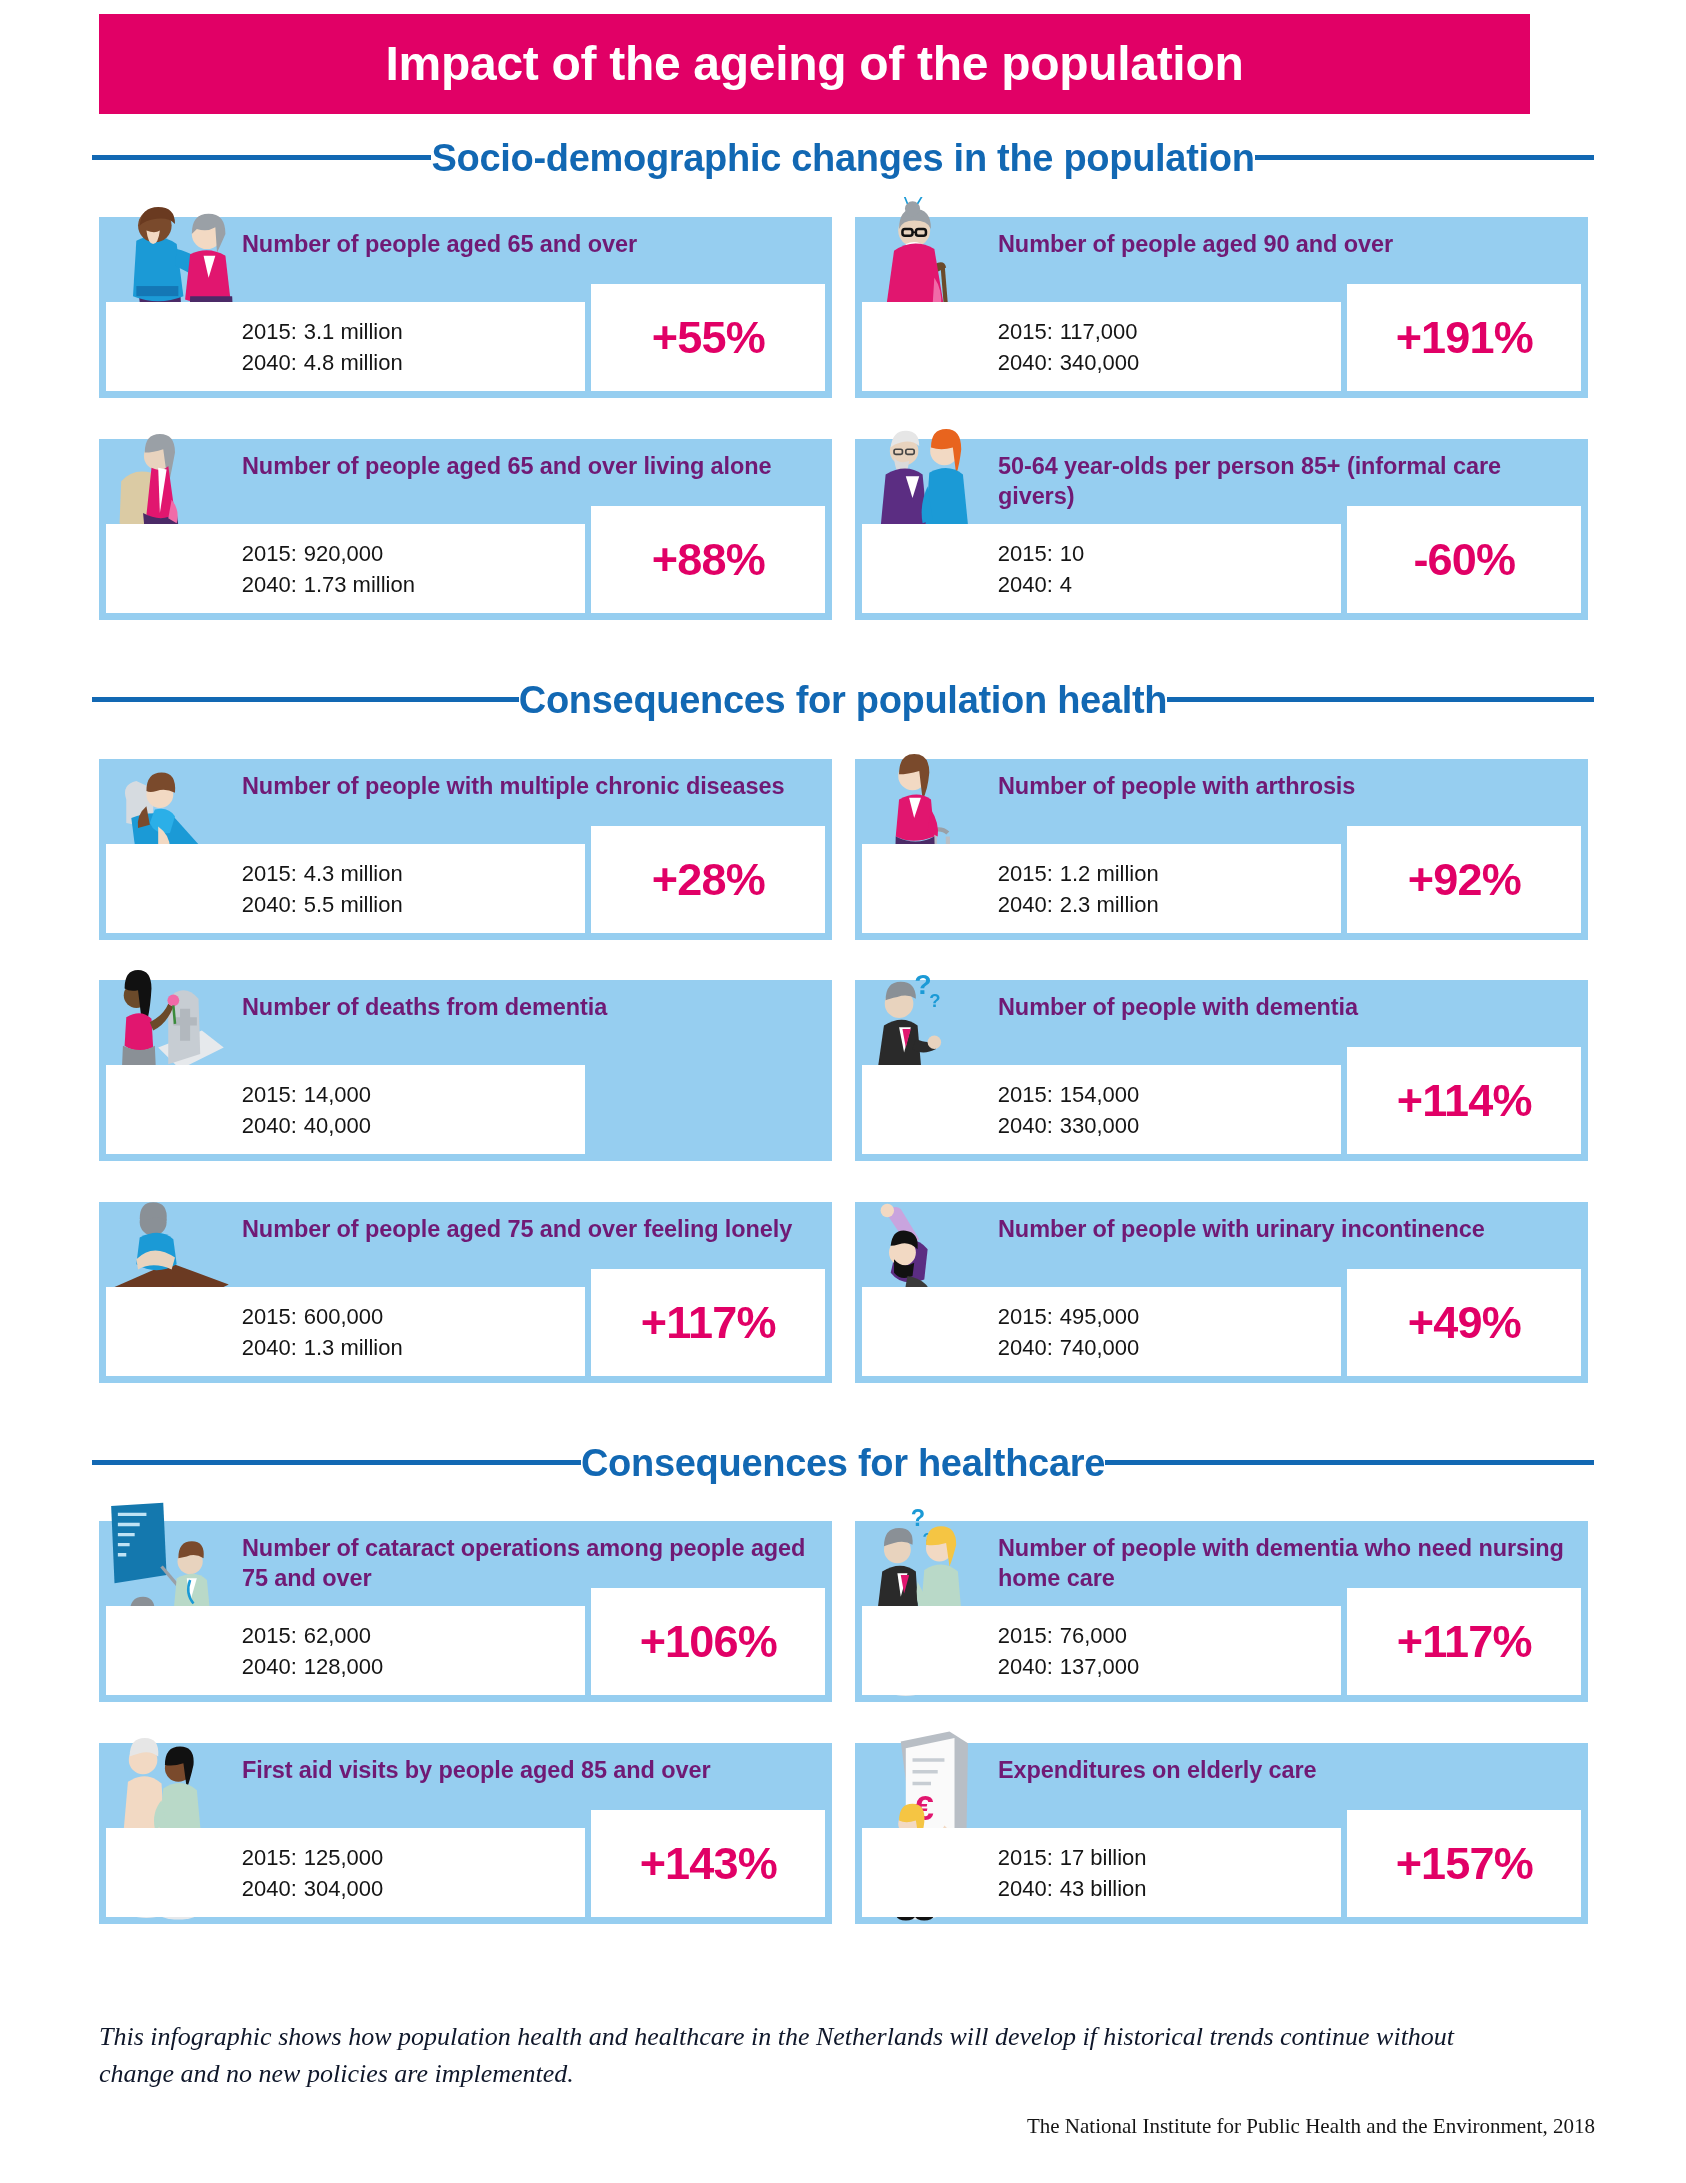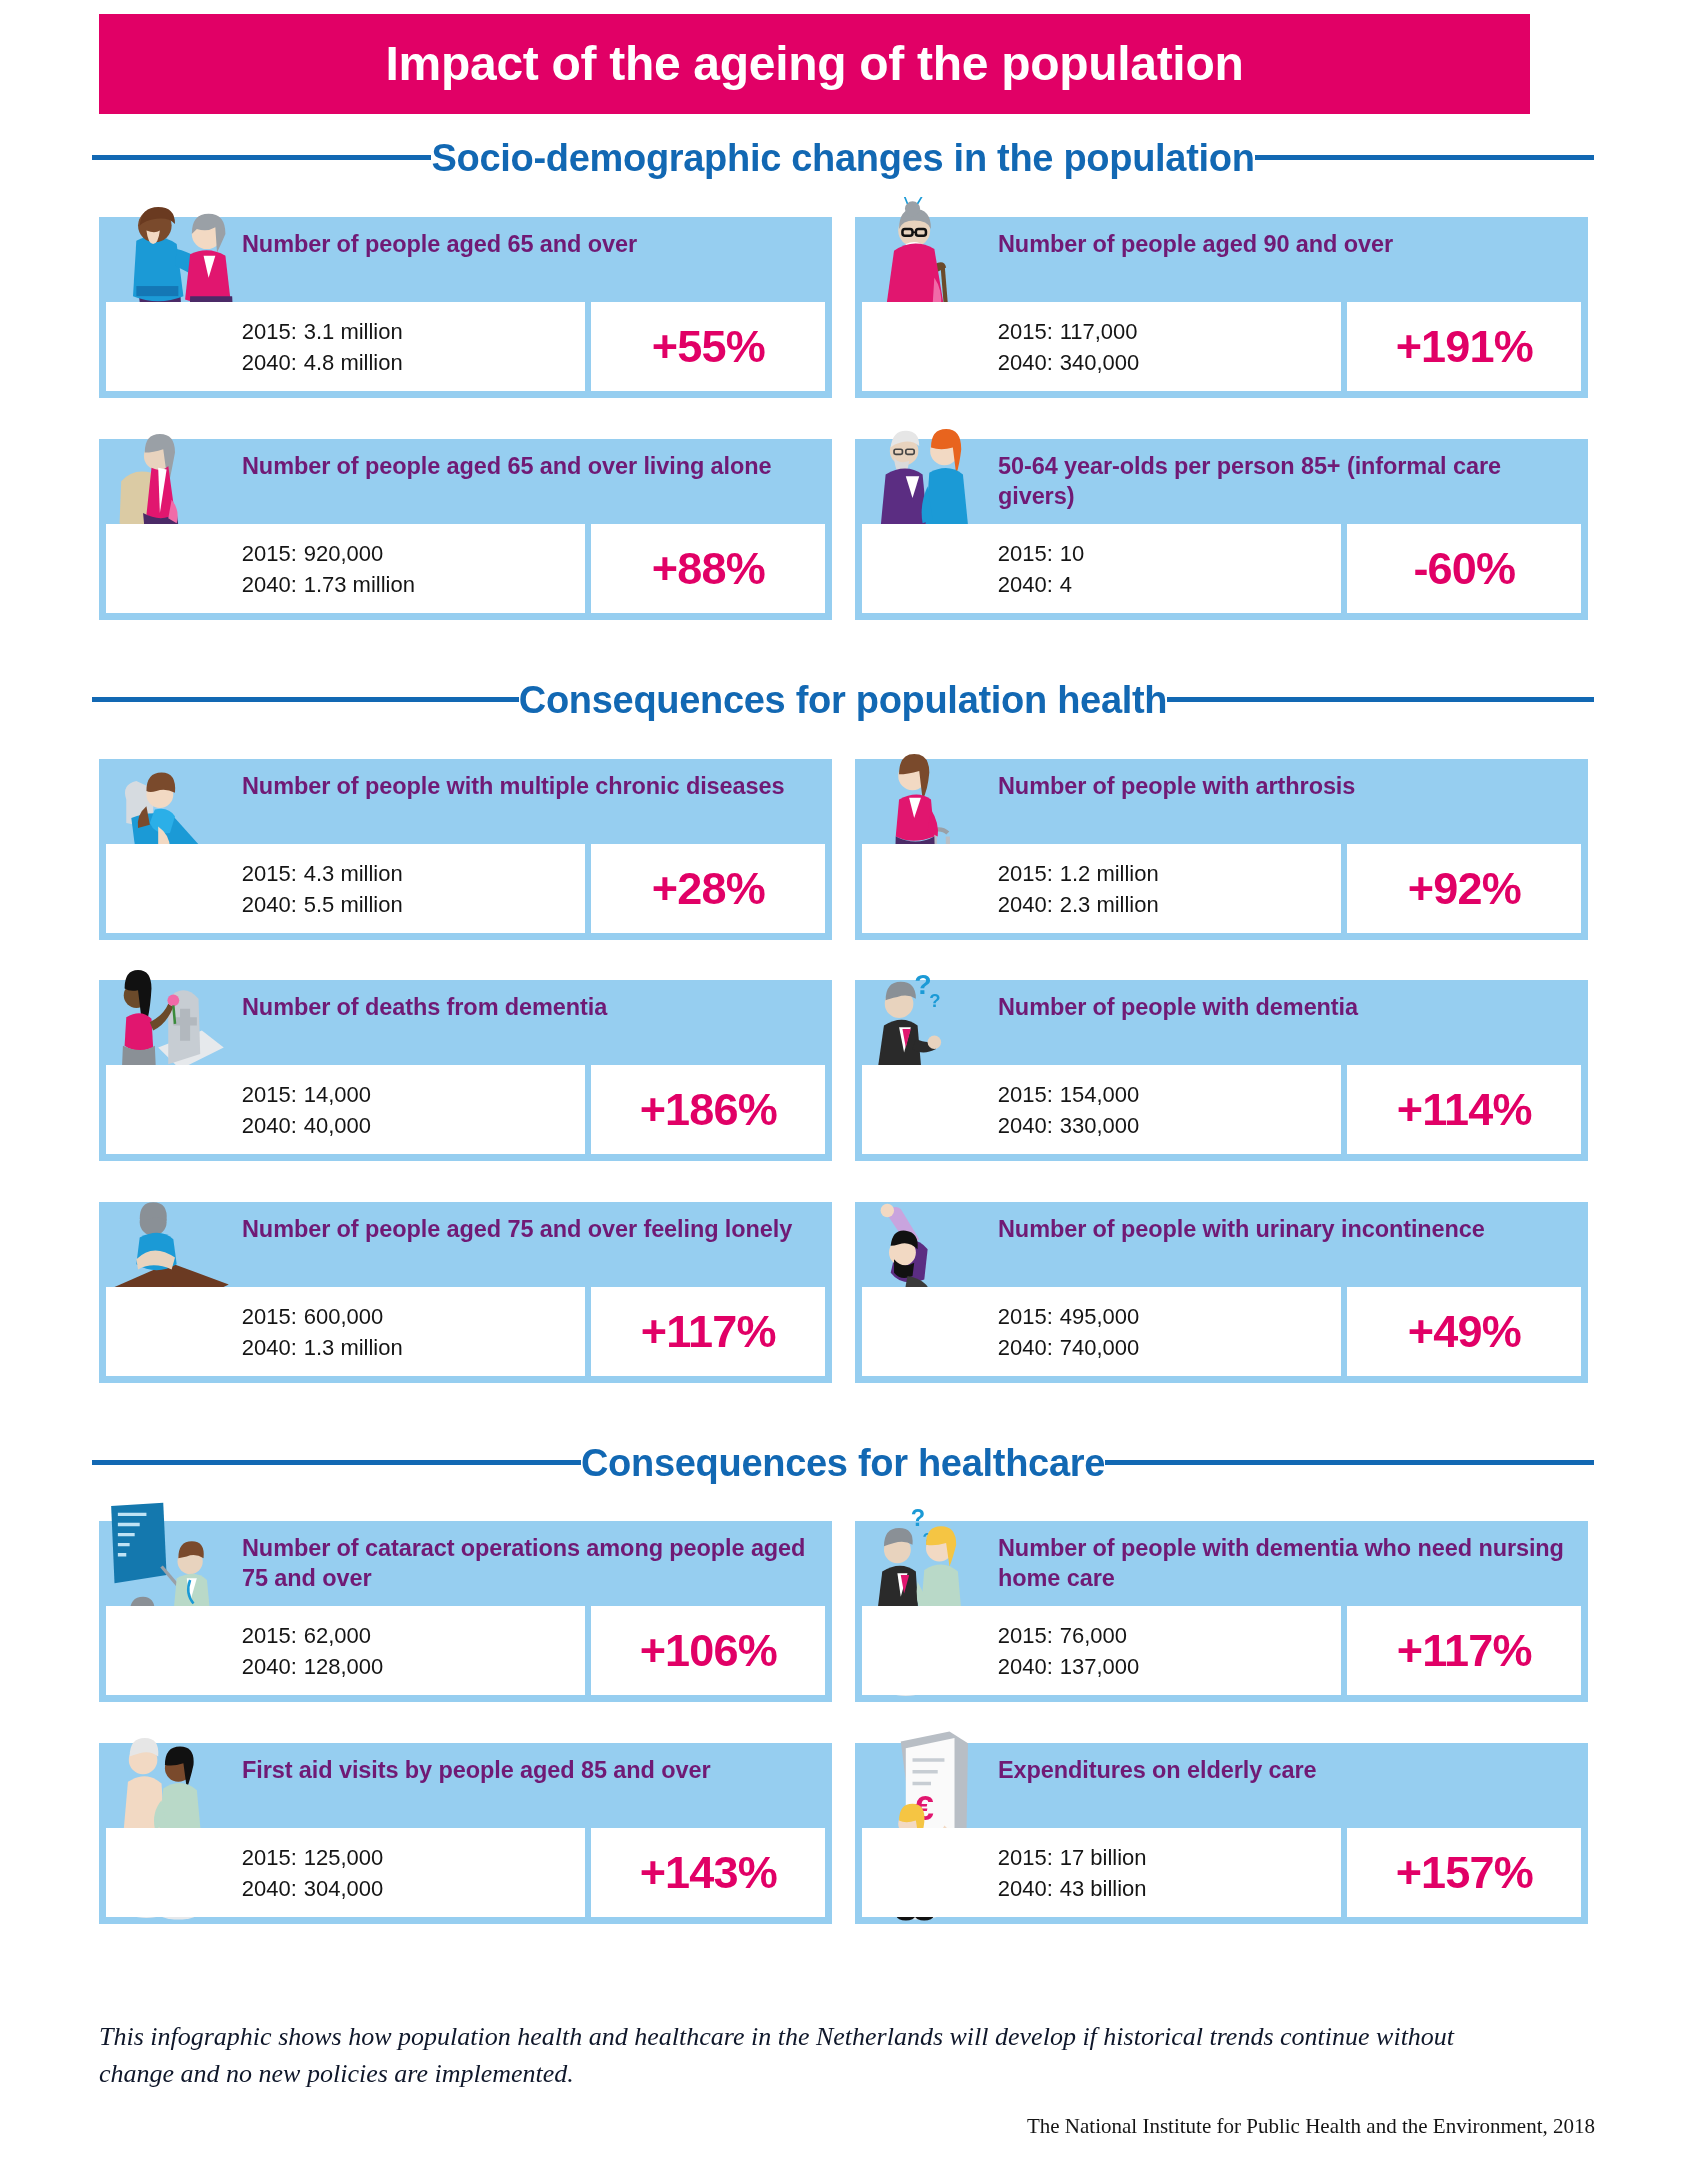--- a/index.html
+++ b/index.html
@@ -111,21 +111,21 @@
     line-height: 1.42;
     white-space: nowrap;
   }
   .card .stats .row .yr { display: inline-block; min-width: 62px; }
 
   .card .badge {
     position: absolute;
     right: 6.7px;
     bottom: 6.7px;
     width: 234px;
-    height: 89px;
+    height: 107px;
     background: #ffffff;
     display: flex;
     align-items: center;
     justify-content: center;
   }
   .card .badge span {
     color: #E10066;
     font-size: 45px;
     font-weight: bold;
     letter-spacing: -0.8px;
@@ -391,23 +391,20 @@
         <path d="M44 150 l4 46 h14 l-2 -46z" fill="#6B4A2A"></path>
         <ellipse cx="30" cy="202" rx="14" ry="7" fill="#E8A7BE"></ellipse>
         <ellipse cx="54" cy="200" rx="14" ry="7" fill="#E8A7BE"></ellipse>
       </svg>
     </div>
     <div class="headline">Number of deaths from dementia</div>
     <div class="stats">
       <div class="row"><span class="yr">2015:</span><span>14,000</span></div>
       <div class="row"><span class="yr">2040:</span><span>40,000</span></div>
     </div>
-    <div class="badge">
-      <span>+186%</span>
-    </div>
   </div>
 
   <div class="card" style="left:855px; top:980px;">
     <div class="illus">
       <svg width="138" height="205" viewBox="0 0 164 244">
         <ellipse cx="56" cy="216" rx="28" ry="10" fill="#E6E9EC"></ellipse>
         <text x="62" y="40" font-family="Liberation Sans, sans-serif" font-size="34" font-weight="bold" fill="#1B9AD6">?</text>
         <text x="80" y="56" font-family="Liberation Sans, sans-serif" font-size="22" font-weight="bold" fill="#1B9AD6">?</text>
         <circle cx="44" cy="52" r="17" fill="#E8D3BE"></circle>
         <path d="M28 48 q0 -22 18 -22 q18 0 18 20 q-10 -6 -22 -2 q-10 2 -14 4z" fill="#8A9096"></path>

